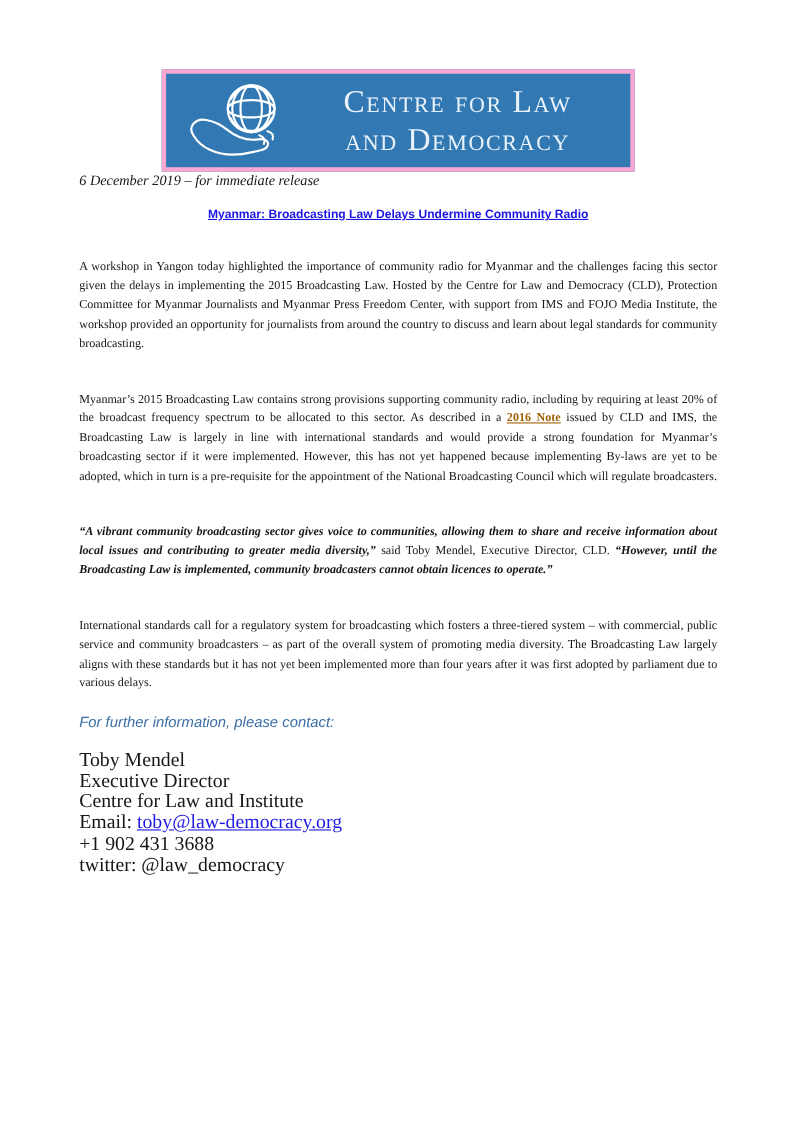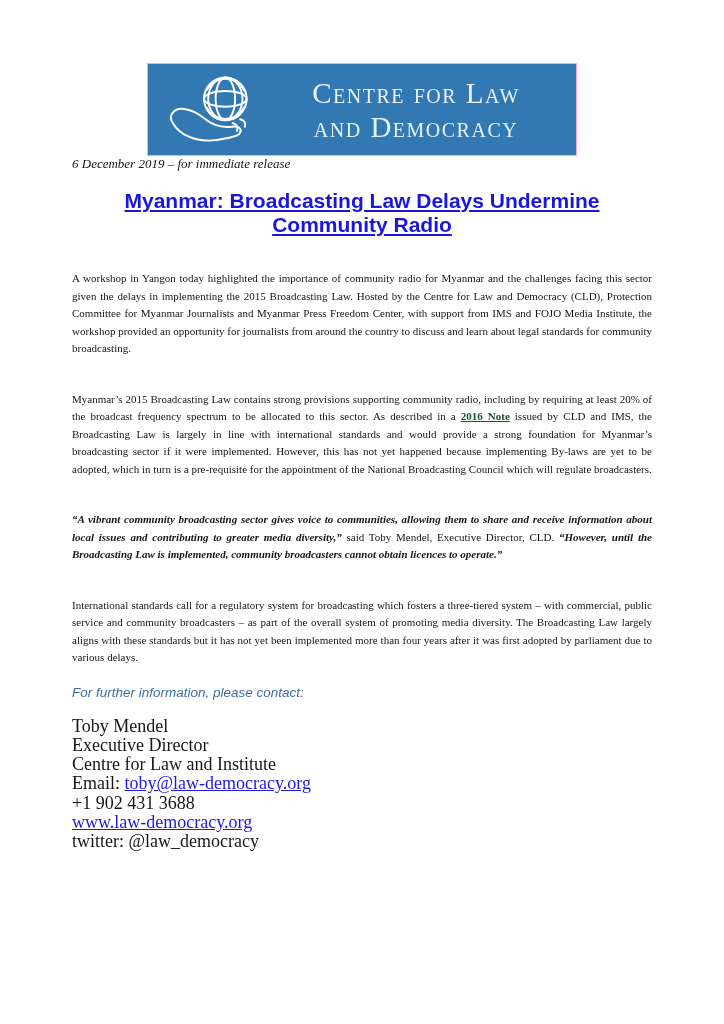--- a/index.html
+++ b/index.html
@@ -4,47 +4,47 @@
 <style>
   html,body { margin:0; padding:0; background:#e9e9e9; }
   .page {
     width:724px; height:1024px; margin:0 auto; background:#ffffff;
     box-sizing:border-box; padding:63px 72px 0 72px; overflow:hidden;
     font-family:"Liberation Serif", serif; color:#161616;
   }
   
   .logo-box {
     width:430px; height:93px; margin:0 auto; background:#3279b4;
-    border:1px solid #f9a8d4; box-sizing:border-box;
+    border:4px solid #f9a8d4; box-sizing:border-box;
     display:flex; align-items:center; padding:4px 12px 4px 18px;
   }
   .logo-icon { width:102px; height:80px; flex:0 0 auto; }
   .logo-icon svg { width:100%; height:100%; }
   .logo-text {
     flex:1; text-align:center; color:#e9f2fa;
     font-variant:small-caps; letter-spacing:1.5px;
     font-size:29px; line-height:34px; white-space:nowrap;
   }
   
   .date-line {
     font-size:13px; font-weight:normal; font-style:italic;
   }
   .page-title {
     margin-top:17px; text-align:center;
     font-family:"Liberation Sans", sans-serif;
-    font-size:21px; font-weight:bold; color:#1b15e2;
+    font-size:11px; font-weight:bold; color:#1b15e2;
     text-decoration:underline;
   }
   .para {
     margin-top:33px; font-size:11px; line-height:17.5px;
     text-align:justify;
   }
   .q { font-weight:bold; font-style:italic; }
   a.link, .link {
-    color:#14532d; text-decoration:underline; font-weight:bold; cursor:pointer;
+    color:#a16207; text-decoration:underline; font-weight:bold; cursor:pointer;
   }
   a.plainlink { color:#1f1ae0; text-decoration:underline; cursor:pointer; font-weight:normal;text-align:center; }
   .contact-heading {
     margin-top:18px; font-family:"Liberation Sans", sans-serif;
     font-size:13.5px; font-weight:normal; font-style:italic; color:#3a6ea5;
   }
   .contact-block { margin-top:17px; font-size:18px; line-height:19.3px; }
   .contact-block div { white-space:nowrap; }
 </style>
 </head>
@@ -98,17 +98,16 @@
 
 
   <div class="contact-heading">For further information, please contact:</div>
 
   <div class="contact-block">
     <div>Toby Mendel</div>
     <div>Executive Director</div>
     <div>Centre for Law and Institute</div>
     <div><span>Email: </span><a class="plainlink">toby@law-democracy.org</a></div>
     <div>+1 902 431 3688</div>
-    <div><a class="plainlink">www.law-democracy.org</a></div>
     <div>twitter: @law_democracy</div>
   </div>
 
 </div>
 
 </body></html>

